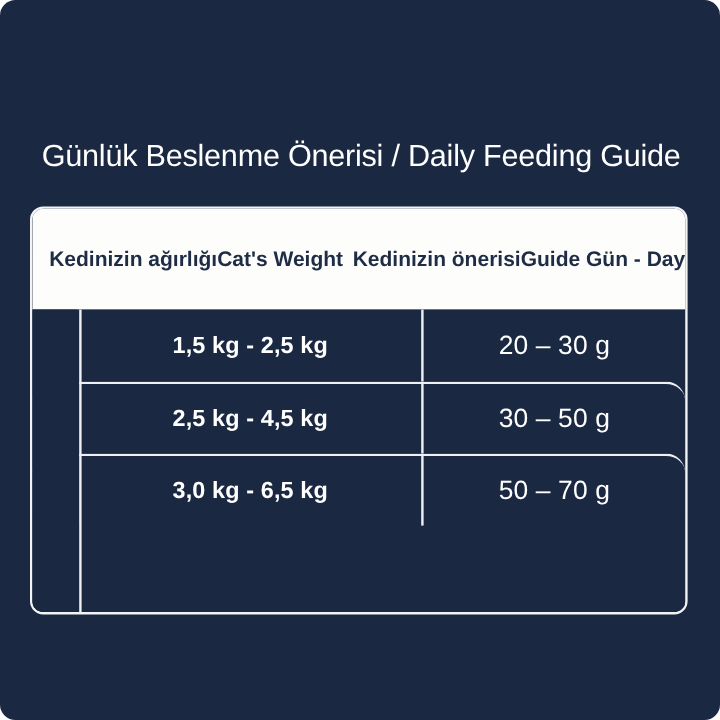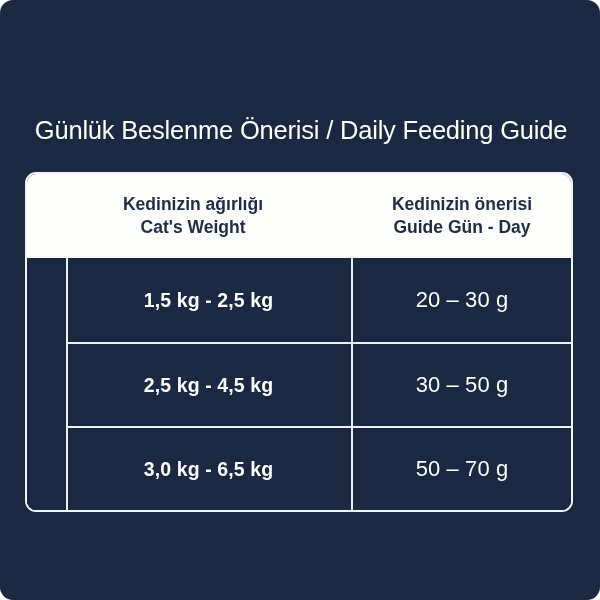--- a/index.html
+++ b/index.html
@@ -54,21 +54,21 @@
   .thead {
     position: relative;
     height: 84px;
     background: #fdfdfc;
     display: flex;
     align-items: center;
   }
   .thead .th {
     box-sizing: border-box;
     display: flex;
-    flex-direction: column;
+    flex-direction: row;
     align-items: center;
     justify-content: center;
     color: #1f2c45;
     font-size: 17.5px;
     font-weight: bold;
     line-height: 23px;
     text-align: center;
   }
   .th-weight  { width: 326px; padding-left: 6px; }
   .th-amount  { flex: 1; }
@@ -76,22 +76,23 @@
 
   
   .tbody {
     position: relative;
     height: 252px;
     background: #1b2841;
   }
   .trow {
     position: relative;
     display: flex;
-    height: 84px;
+    height: 60px;
     box-sizing: border-box;
+    border-radius: 16px;
   }
   .trow + .trow { border-top: 2px solid #eef0f3; }
 
   .cell-spacer {
     width: 39px;
     box-sizing: border-box;
     border-right: 2px solid #eef0f3;
   }
   .cell-weight {
     width: 287px;

